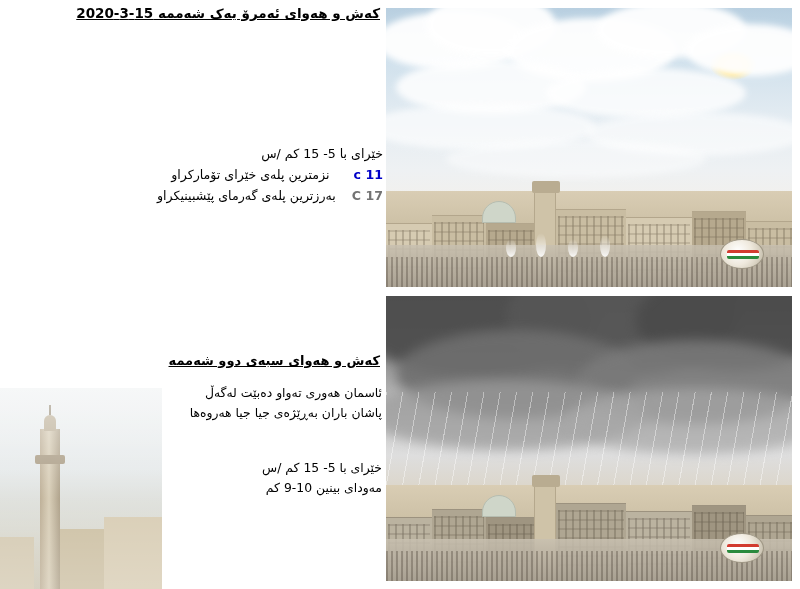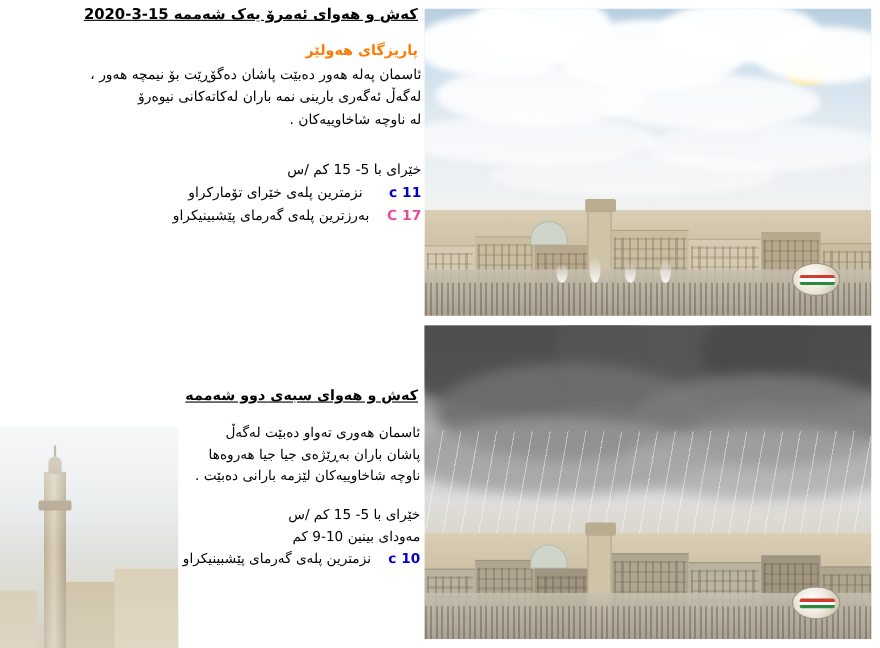--- a/index.html
+++ b/index.html
@@ -53,21 +53,21 @@
   .top-stats {
     position: absolute;
     left: 48px; top: 143px;
     width: 335px;
     font-size: 12.6px;
     color: #000;
     line-height: 1.68;
   }
   .stat-line { white-space: nowrap; }
   .val-blue { color: #0000c8; font-weight: bold; }
-  .val-red  { color: #ec4899; font-weight: bold; }
+  .val-red  { color: #737373; font-weight: bold; }
 
   
   .bot-title {
     position: absolute;
     left: 150px; top: 352px;
     width: 230px;
     font-size: 13px;
     font-weight: bold;
     color: #000;
     text-decoration: underline;
@@ -283,27 +283,21 @@
     pointer-events: none;
   }
 </style>
 </head>
 <body>
 
 <div class="page">
 
   <div class="top-title rtl">کەش و هەوای ئەمرۆ یەک شەممە 15-3-2020</div>
 
-  <div class="subtitle-orange rtl">پاریزگای هەولێر</div>
-
-  <div class="top-para rtl">
-    <div>ئاسمان پەلە هەور دەبێت پاشان دەگۆڕێت بۆ نیمچە هەور ،</div>
-    <div>لەگەڵ ئەگەری بارینی نمە باران لەکاتەکانی نیوەرۆ</div>
-    <div>لە ناوچە شاخاوییەکان .</div>
-  </div>
+
 
   <div class="top-stats rtl">
     <div class="stat-line">
       <span>خێرای با 5- 15 کم /س</span>
     </div>
     <div class="stat-line">
       <span class="val-blue">11 c</span>
       <span>&nbsp;&nbsp;&nbsp;&nbsp;</span>
       <span>نزمترین پلەی خێرای تۆمارکراو</span>
     </div>
@@ -312,34 +306,28 @@
       <span>&nbsp;&nbsp;</span>
       <span>بەرزترین پلەی گەرمای پێشبینیکراو</span>
     </div>
   </div>
 
   <div class="bot-title rtl">کەش و هەوای سبەی دوو شەممە</div>
 
   <div class="bot-para rtl">
     <div>ئاسمان هەوری تەواو دەبێت لەگەڵ</div>
     <div>پاشان باران بەڕێژەی جیا جیا هەروەها</div>
-    <div>ناوچە شاخاوییەکان لێزمە بارانی دەبێت .</div>
   </div>
 
   <div class="bot-stats rtl">
     <div class="stat-line">
       <span>خێرای با 5- 15 کم /س</span>
     </div>
     <div class="stat-line">
       <span>مەودای بینین 10-9  کم</span>
-    </div>
-    <div class="stat-line">
-      <span class="val-blue">10 c</span>
-      <span>&nbsp;&nbsp;</span>
-      <span>نزمترین پلەی گەرمای پێشبینیکراو</span>
     </div>
   </div>
 
   <div class="photo" id="photo-top">
     <div class="sun"></div>
 
     <div class="cloud" style="left:-10px; top:4px;   width:150px; height:58px;"></div>
     <div class="cloud" style="left:40px;  top:-14px; width:130px; height:62px;"></div>
     <div class="cloud" style="left:120px; top:10px;  width:170px; height:64px;"></div>
     <div class="cloud" style="left:210px; top:-6px;  width:150px; height:56px;"></div>

